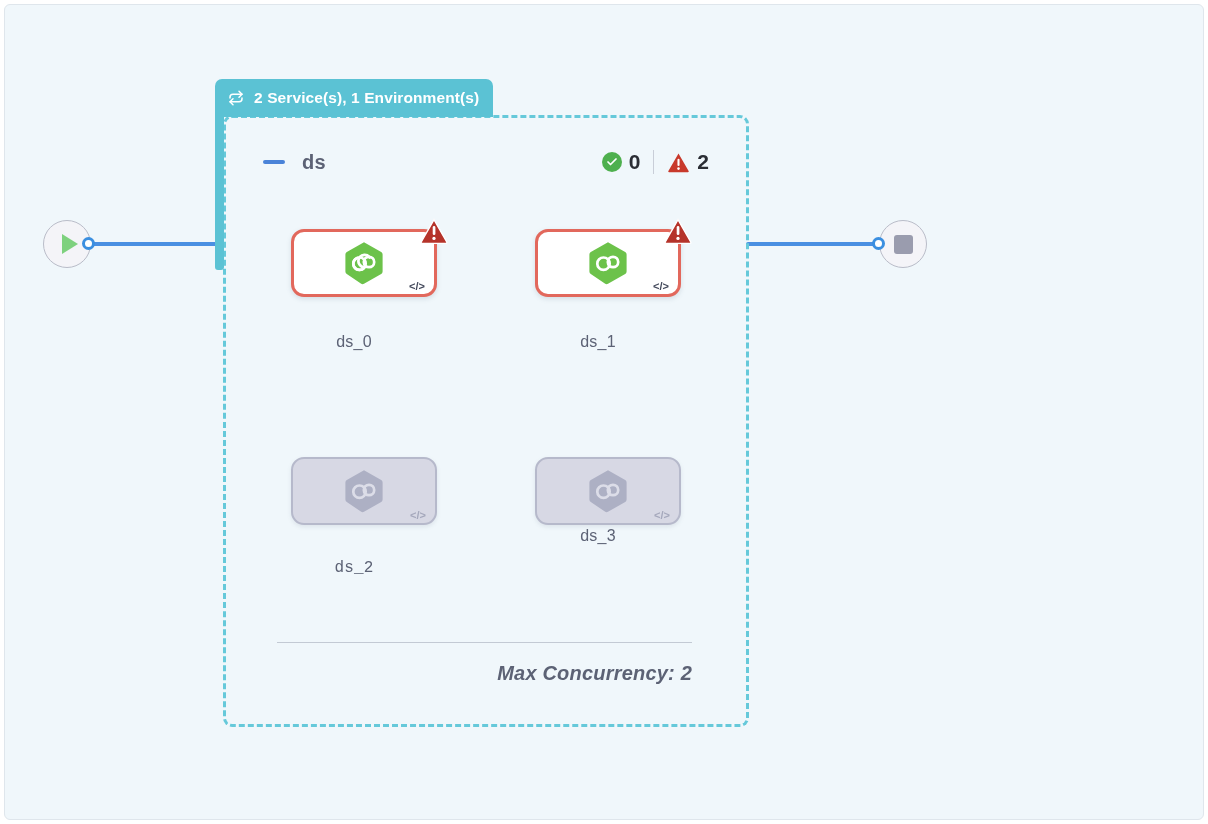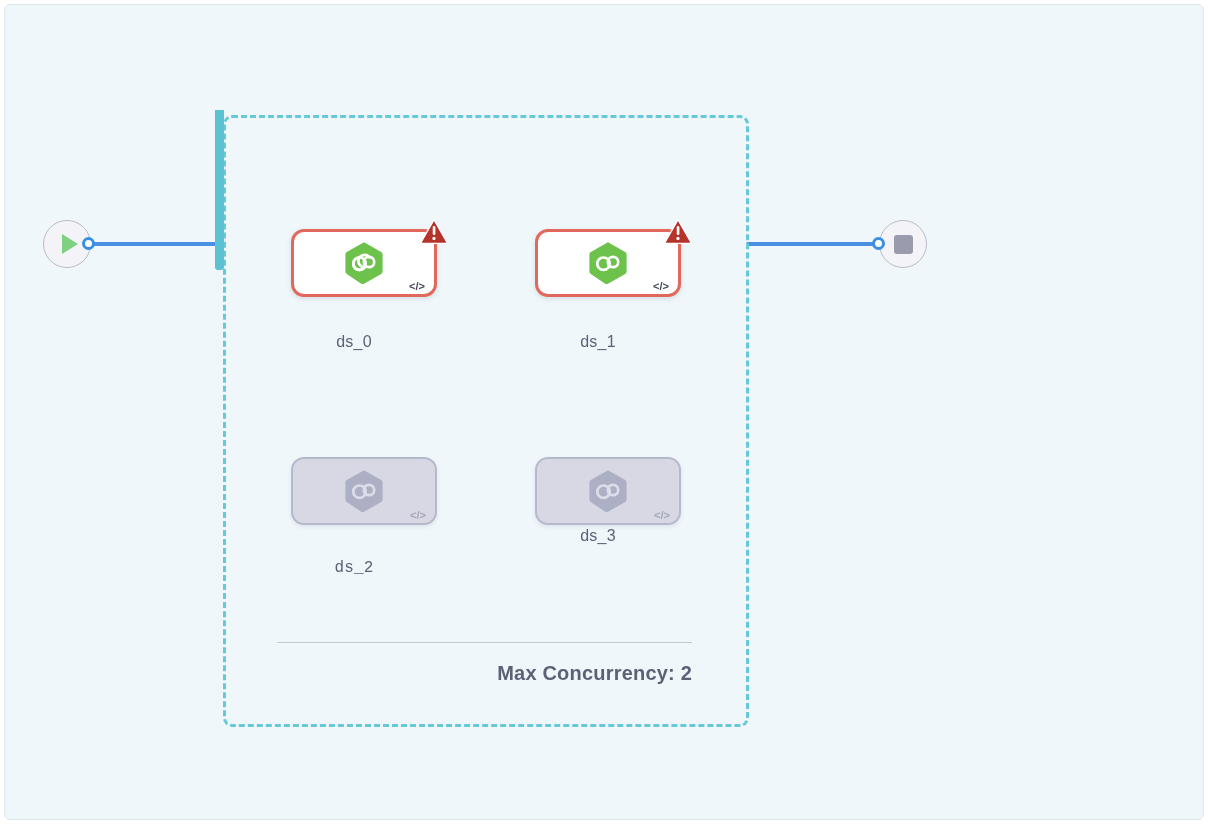--- a/index.html
+++ b/index.html
@@ -261,20 +261,21 @@
     position: absolute;
     left: 272px;
     top: 657px;
     width: 415px;
     text-align: right;
     font-size: 20px;
     font-weight: bold;
     color: #5c6275;
     letter-spacing: 0.2px;
     z-index: 2;
+    font-style: italic;
   }
 </style>
 </head>
 <body>
 
 <div class="canvas">
 
   <div class="edge edge-left"></div>
   <div class="edge edge-right"></div>
 
@@ -284,21 +285,60 @@
   <div class="handle handle-start"></div>
 
   <div class="terminal terminal-end">
     <span class="stop-glyph"></span>
   </div>
   <div class="handle handle-end"></div>
 
   <div class="group-spine"></div>
   <div class="group-body"></div>
 
-
+  <div class="group-tab">
+    <span class="tab-icon">
+      <svg width="18" height="18" viewBox="0 0 24 24" fill="none" stroke="#ffffff" stroke-width="2" stroke-linecap="round" stroke-linejoin="round">
+        <polyline points="16 3 20 7 16 11"></polyline>
+        <path d="M20 7H8a4 4 0 0 0-4 4v1"></path>
+        <polyline points="8 21 4 17 8 13"></polyline>
+        <path d="M4 17h12a4 4 0 0 0 4-4v-1"></path>
+      </svg>
+    </span>
+    <span>2 Service(s), 1 Environment(s)</span>
+  </div>
+
+  <div class="group-header">
+    <span class="collapse-icon"></span>
+    <span class="group-name">ds</span>
+
+    <span class="status-cluster">
+      <span class="status-item">
+        <span class="check-badge">
+          <svg width="12" height="12" viewBox="0 0 24 24" fill="none" stroke="#ffffff" stroke-width="3.5" stroke-linecap="round" stroke-linejoin="round">
+            <polyline points="20 6 9 17 4 12"></polyline>
+          </svg>
+        </span>
+        <span class="status-count">0</span>
+      </span>
+
+      <span class="status-sep"></span>
+
+      <span class="status-item">
+        <span style="display:inline-flex;">
+          <svg width="23" height="21" viewBox="0 0 24 22">
+            <path d="M12 1.6 L22.6 20 Q23.3 21.2 21.9 21.2 L2.1 21.2 Q0.7 21.2 1.4 20 Z" fill="#c8392b"></path>
+            <rect x="10.9" y="7.2" width="2.2" height="7.4" rx="1.1" fill="#ffffff"></rect>
+            <circle cx="12" cy="17.4" r="1.35" fill="#ffffff"></circle>
+          </svg>
+        </span>
+        <span class="status-count">2</span>
+      </span>
+    </span>
+  </div>
 
   <div class="node error node-n0">
     <span style="display:inline-flex;">
       <svg width="48" height="48" viewBox="0 0 48 48">
         <path d="M24 3.2 L41.2 13.1 Q42.6 13.9 42.6 15.5 L42.6 32.5 Q42.6 34.1 41.2 34.9 L24 44.8 Q22.6 45.6 21.2 44.8 L6.8 34.9 Q5.4 34.1 5.4 32.5 L5.4 15.5 Q5.4 13.9 6.8 13.1 Z" fill="#6cc24a"></path>
         <path d="M19.5 18.5 a6.2 6.2 0 1 0 5.1 9.8 a6.2 6.2 0 1 1 5.1 -9.8" fill="none" stroke="#ffffff" stroke-width="2.7" stroke-linecap="round"></path>
         <circle cx="19.5" cy="24.7" r="6.2" fill="none" stroke="#ffffff" stroke-width="2.7"></circle>
         <circle cx="29.0" cy="23.0" r="5.2" fill="none" stroke="#ffffff" stroke-width="2.7"></circle>
       </svg>
     </span>

